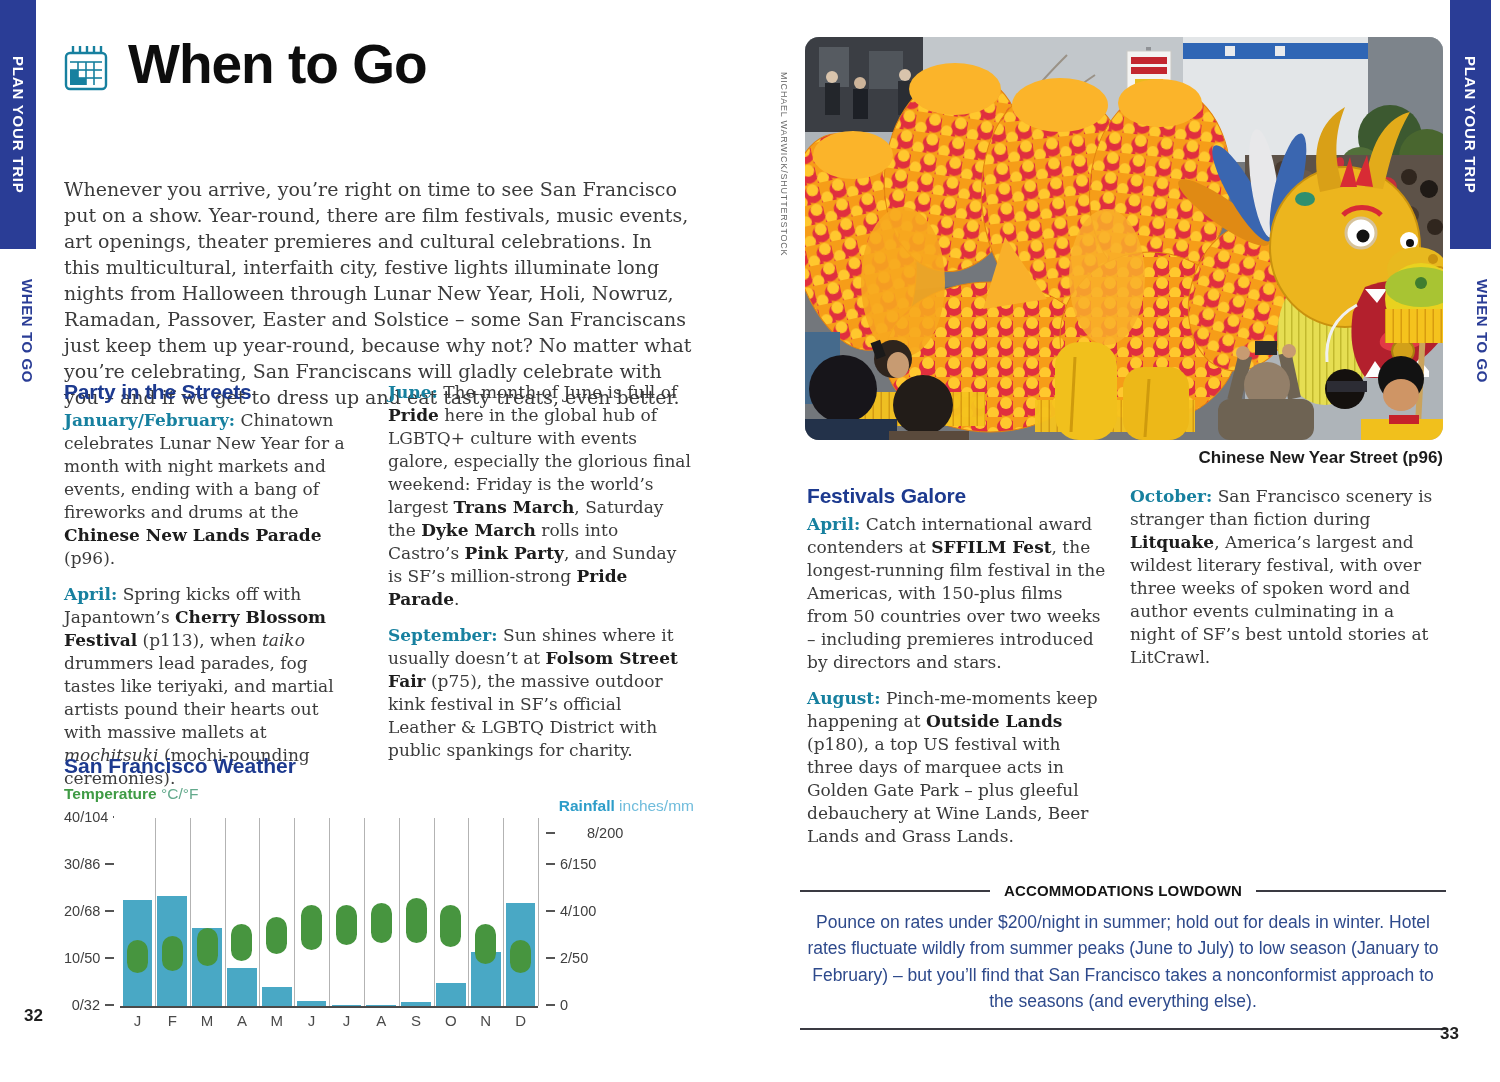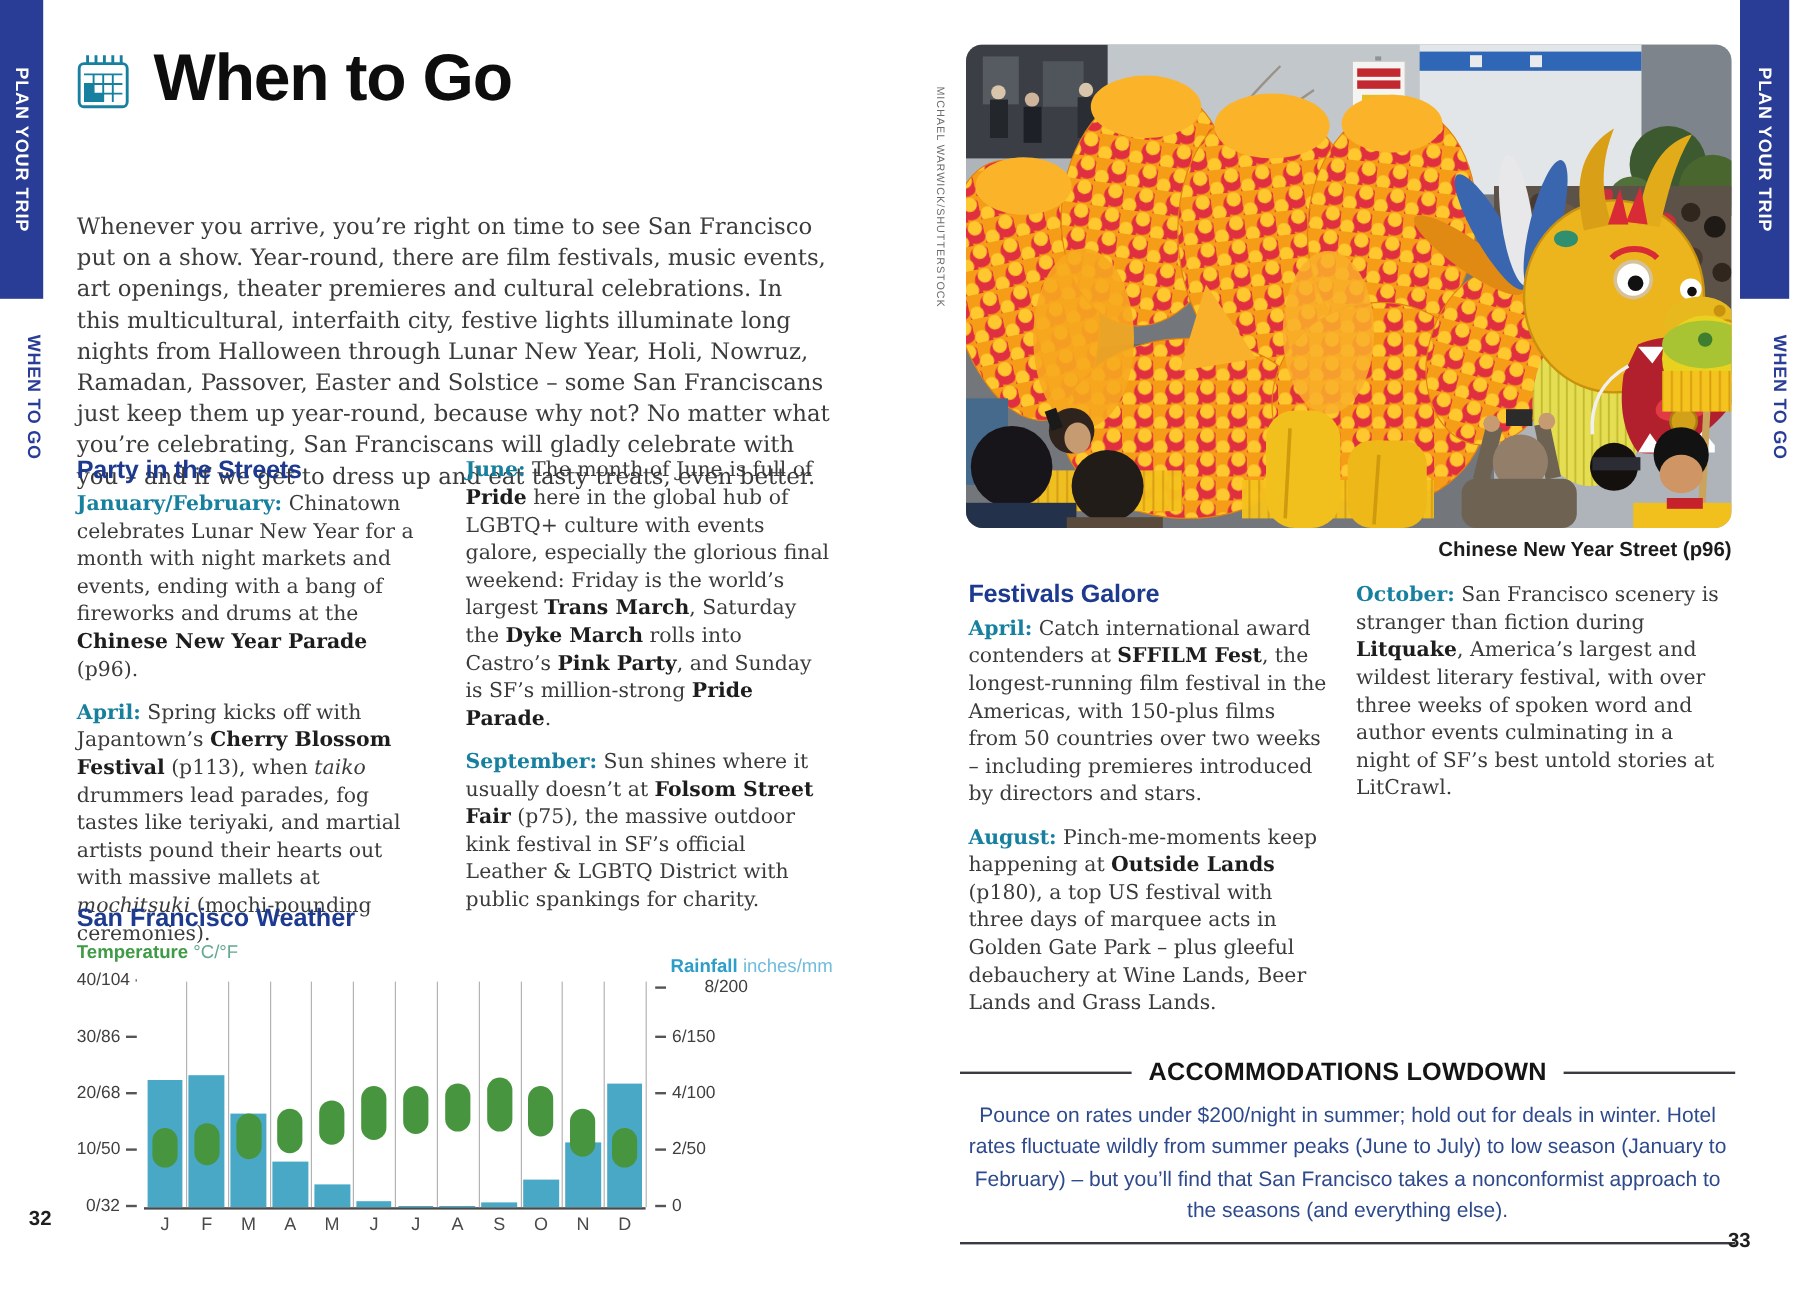--- a/index.html
+++ b/index.html
@@ -71,21 +71,21 @@
   .photo-credit{position:absolute;left:779px;top:72px;height:280px;
                 writing-mode:vertical-rl;font-size:9px;letter-spacing:0.8px;color:#6a6a6a;white-space:nowrap;}
   .photo{position:absolute;left:805px;top:37px;width:638px;height:403px;
          border-radius:14px;overflow:hidden;background:#aeb4b9;}
   .caption{position:absolute;left:805px;top:448px;width:638px;text-align:right;
            font-size:17px;font-weight:bold;color:#1b1b1b;}
 
   .accom{position:absolute;left:800px;top:882px;width:646px;}
   .accom-head{display:flex;align-items:center;gap:14px;}
   .accom-head .rule{flex:1;height:0;border-top:2px solid #3a3a42;}
-  .accom-head .accom-title{font-size:21px;font-weight:bold;color:#141414;letter-spacing:0.2px;white-space:nowrap;}
+  .accom-head .accom-title{font-size:15px;font-weight:bold;color:#141414;letter-spacing:0.2px;white-space:nowrap;}
   .accom-body{margin-top:10px;text-align:center;font-size:17.5px;line-height:1.5;color:#2e4a8c;}
   .accom-rule-bottom{margin-top:14px;border-top:2px solid #3a3a42;}
 
   .pagenum{position:absolute;font-size:17px;font-weight:bold;color:#1f1f1f;}
   #pagenum-left{left:24px;top:1006px;}
   #pagenum-right{left:1440px;top:1024px;}
 </style>
 </head>
 <body>
 
@@ -120,21 +120,21 @@
           <line x1="32" y1="20" x2="32" y2="43"></line>
       </g>
       <path d="M8,28 h8 v8 h8 v7 h-16 z" fill="#17809f"></path>
     </svg>
   </div>
   <div class="page-title">When to Go</div>
   <div class="intro">Whenever you arrive, you’re right on time to see San Francisco put on a show. Year-round, there are film festivals, music events, art openings, theater premieres and cultural celebrations. In this multicultural, interfaith city, festive lights illuminate long nights from Halloween through Lunar New Year, Holi, Nowruz, Ramadan, Passover, Easter and Solstice – some San Franciscans just keep them up year-round, because why not? No matter what you’re celebrating, San Franciscans will gladly celebrate with you – and if we get to dress up and eat tasty treats, even better.</div>
 
   <div id="party-heading" class="col-heading">Party in the Streets</div>
   <div id="party-col1" class="txt-col">
-    <p><span class="rs-label">January/February:</span><span> Chinatown celebrates Lunar New Year for a month with night markets and events, ending with a bang of fireworks and drums at the </span><span class="rs-b">Chinese New Year Parade</span><span> (p96).</span></p>
+    <p><span class="rs-label">January/February:</span><span> Chinatown celebrates Lunar New Year for a month with night markets and events, ending with a bang of fireworks and drums at the </span><span class="rs-b">Chinese New Lands Parade</span><span> (p96).</span></p>
     <p><span class="rs-label">April:</span><span> Spring kicks off with Japantown’s </span><span class="rs-b">Cherry Blossom Festival</span><span> (p113), when </span><span class="rs-i">taiko</span><span> drummers lead parades, fog tastes like teriyaki, and martial artists pound their hearts out with massive mallets at </span><span class="rs-i">mochitsuki</span><span> (mochi-pounding ceremonies).</span></p>
   </div>
   <div id="party-col2" class="txt-col">
     <p><span class="rs-label">June:</span><span> The month of June is full of </span><span class="rs-b">Pride</span><span> here in the global hub of LGBTQ+ culture with events galore, especially the glorious final weekend: Friday is the world’s largest </span><span class="rs-b">Trans March</span><span>, Saturday the </span><span class="rs-b">Dyke March</span><span> rolls into Castro’s </span><span class="rs-b">Pink Party</span><span>, and Sunday is SF’s million-strong </span><span class="rs-b">Pride Parade</span><span>.</span></p>
     <p><span class="rs-label">September:</span><span> Sun shines where it usually doesn’t at </span><span class="rs-b">Folsom Street Fair</span><span> (p75), the massive outdoor kink festival in SF’s official Leather &amp; LGBTQ District with public spankings for charity.</span></p>
   </div>
 
   <div id="chart">
     <div class="chart-title">San Francisco Weather</div>
     <div class="legend-row">
@@ -212,21 +212,21 @@
         <i></i>
       </div>
       <div class="tick-row tick-left" style="top: 196px;">
         <span>10/50</span>
         <i></i>
       </div>
       <div class="tick-row tick-left" style="top: 243px;">
         <span>0/32</span>
         <i></i>
       </div>
-      <div class="tick-row tick-right" style="top: 61px; gap: 32px;">
+      <div class="tick-row tick-right" style="top: 71px; gap: 32px;">
         <i></i>
         <span>8/200</span>
       </div>
       <div class="tick-row tick-right" style="top: 102px;">
         <i></i>
         <span>6/150</span>
       </div>
       <div class="tick-row tick-right" style="top: 149px;">
         <i></i>
         <span>4/100</span>

